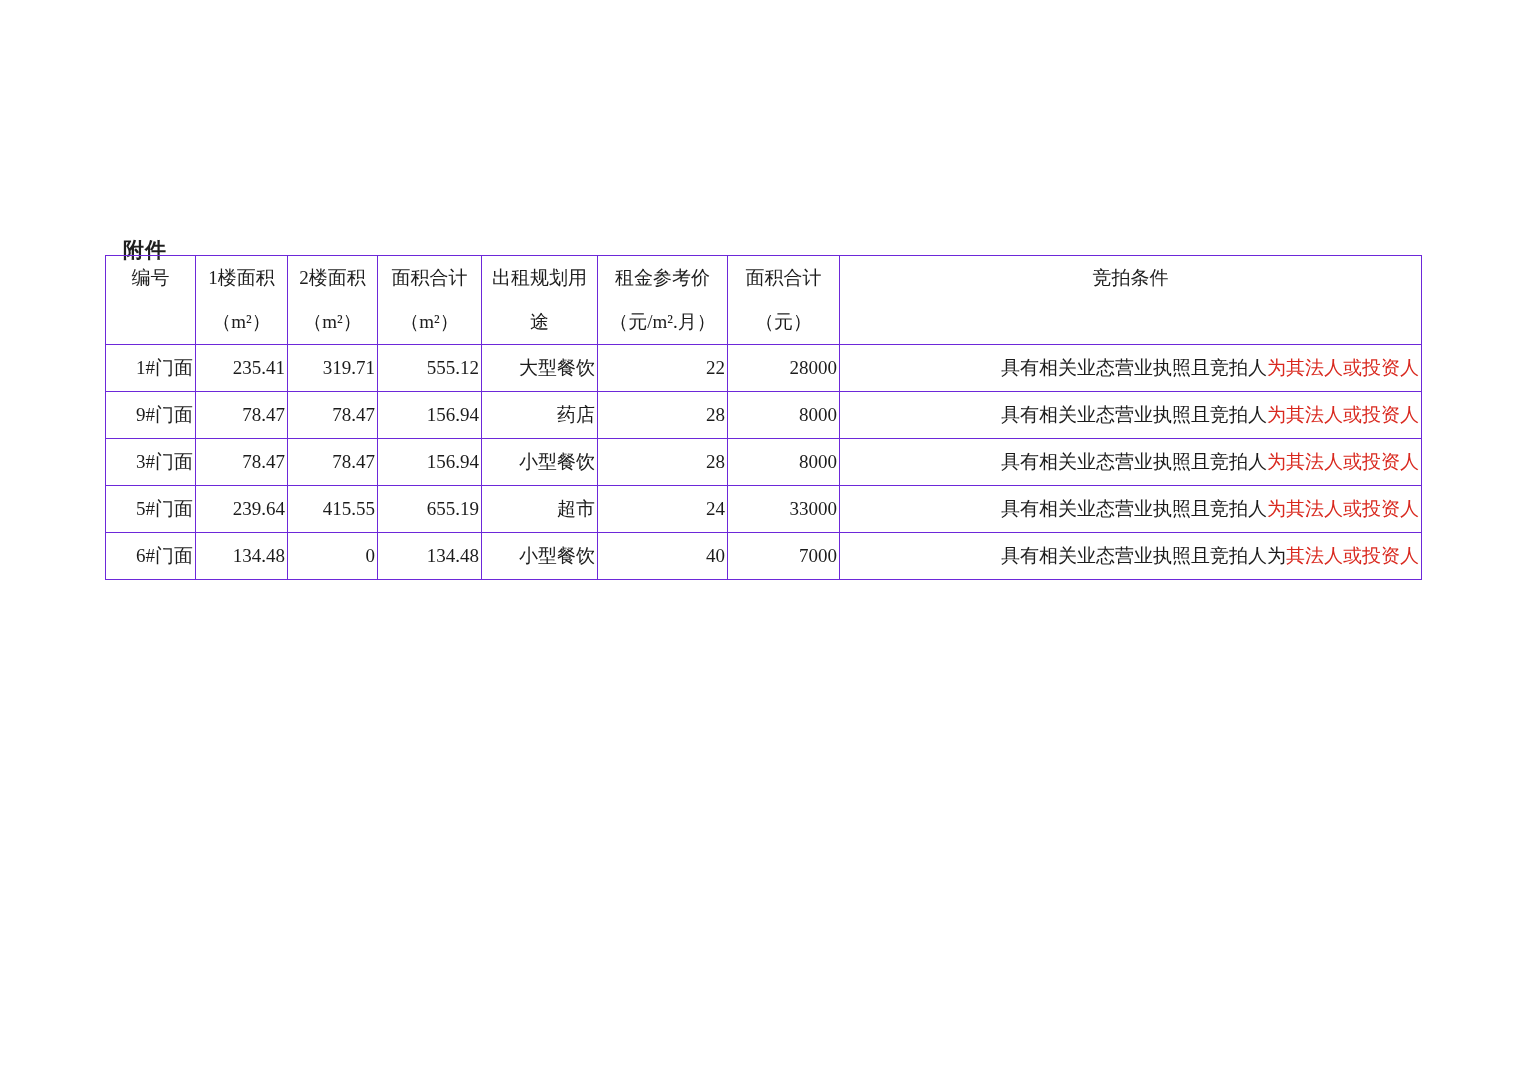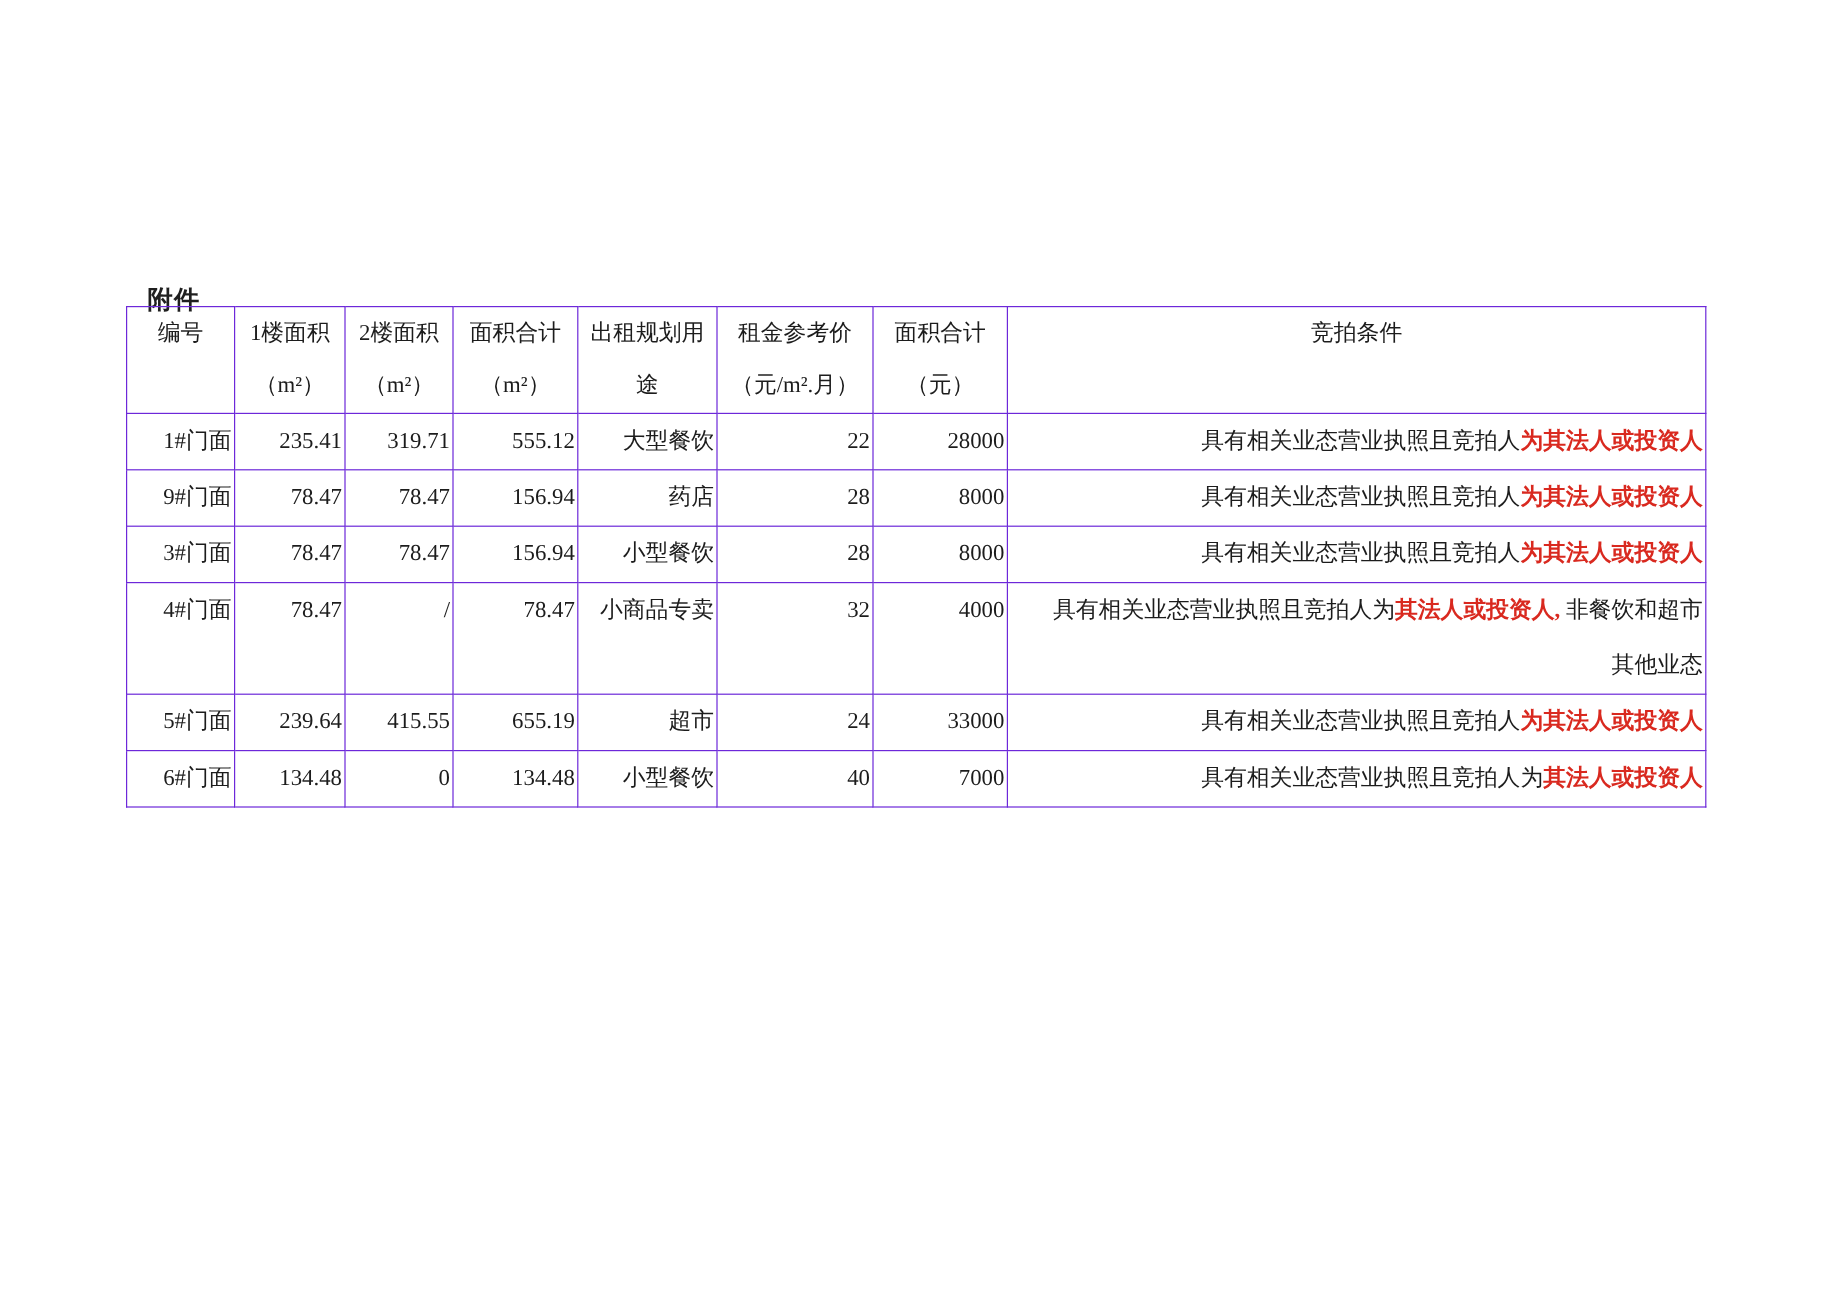--- a/index.html
+++ b/index.html
@@ -23,21 +23,21 @@
   }
   th, td {
     border: 1px solid #6d28d9;
     text-align: center; vertical-align: top;
     font-weight: normal; font-size: 19px;
     padding: 0 2px;
     overflow: hidden;
   }
   th .hl { display: block; line-height: 44px; height: 44px; }
   td { line-height: 46px; text-align: right; }
-  .red { color: #d9291f; font-weight: bold; }
+  .red { color: #d9291f; }
   .cond-line2 { display: block; }
 </style>
 </head>
 <body>
 
 <div class="doc-title">附件</div>
 
 <table class="main">
   <colgroup>
     <col style="width:90px">
@@ -110,30 +110,20 @@
       <td>3#门面</td>
       <td>78.47</td>
       <td>78.47</td>
       <td>156.94</td>
       <td>小型餐饮</td>
       <td>28</td>
       <td>8000</td>
       <td class="cond"><span>具有相关业态营业执照且竞拍人</span><span class="red">为其法人或投资人</span><span></span><span class="cond-line2"></span></td>
     </tr>
     <tr>
-      <td>4#门面</td>
-      <td>78.47</td>
-      <td>/</td>
-      <td>78.47</td>
-      <td>小商品专卖</td>
-      <td>32</td>
-      <td>4000</td>
-      <td class="cond"><span>具有相关业态营业执照且竞拍人为</span><span class="red">其法人或投资人,</span><span> 非餐饮和超市</span><span class="cond-line2">其他业态</span></td>
-    </tr>
-    <tr>
       <td>5#门面</td>
       <td>239.64</td>
       <td>415.55</td>
       <td>655.19</td>
       <td>超市</td>
       <td>24</td>
       <td>33000</td>
       <td class="cond"><span>具有相关业态营业执照且竞拍人</span><span class="red">为其法人或投资人</span><span></span><span class="cond-line2"></span></td>
     </tr>
     <tr>

